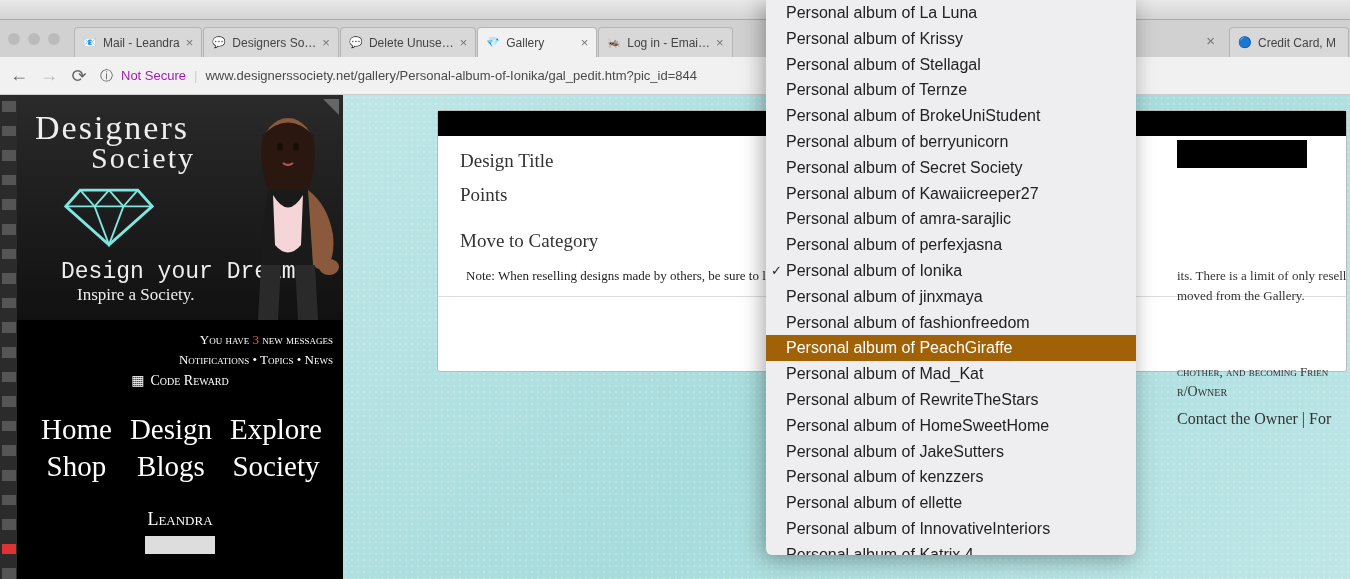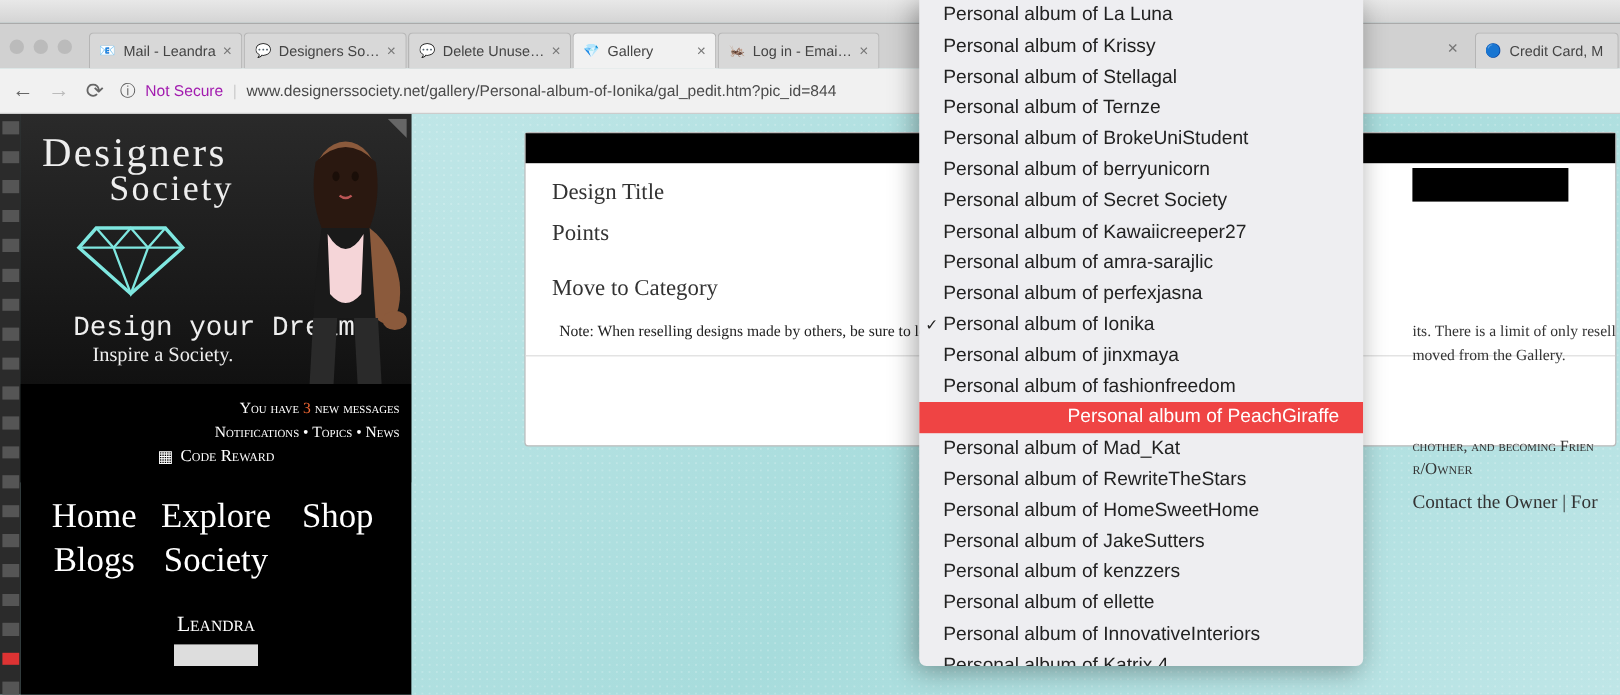--- a/index.html
+++ b/index.html
@@ -69,21 +69,21 @@
 
 .right-peek{position:absolute;right:-2px;top:45px;width:175px;font-family:Georgia,serif;font-size:13px;color:#333;}
 .right-peek .blackbox{height:28px;background:#000;width:130px;margin-bottom:100px;}
 .right-peek .line{margin-bottom:4px;white-space:nowrap;}
 .owner{font-variant:small-caps;font-size:14px;}
 .contact-line{font-size:16px;margin-top:10px;}
 
 .dropdown{position:absolute;left:766px;top:0;width:370px;background:#eeeef1;box-shadow:-3px 4px 22px rgba(0,0,0,.35);border-radius:0 0 6px 6px;max-height:555px;overflow:hidden;z-index:50;}
 .dd-item{padding:2px 20px;font-size:16px;color:#222;cursor:pointer;white-space:nowrap;position:relative;line-height:21.8px;}
 .dd-item.selected::before{content:"✓";position:absolute;left:5px;font-size:13px;}
-.dd-item.highlight{background:#ef4444;color:#fff;text-align:right;}
+.dd-item.highlight{background:#a16207;color:#fff;}
 </style>
 </head>
 <body>
 
 <div class="mac-menu"></div>
 
 <div class="tab-strip">
   <div class="traffic">
     <div class="t-close"></div>
     <div class="t-min"></div>
@@ -202,20 +202,21 @@
       </div>
       <div class="msg-line2">Notifications • Topics • News</div>
       <div class="msg-line3">
         <span class="qr">▦</span>
         <span>Code Reward</span>
       </div>
     </div>
 
     <div class="nav-grid" id="nav-grid">
         <a>Home</a>
+        <a>Design</a>
         <a>Explore</a>
         <a>Shop</a>
         <a>Blogs</a>
         <a>Society</a>
       </div>
 
     <div class="user-block">
       <div class="user-name">Leandra</div>
       <div class="thumb"></div>
 

